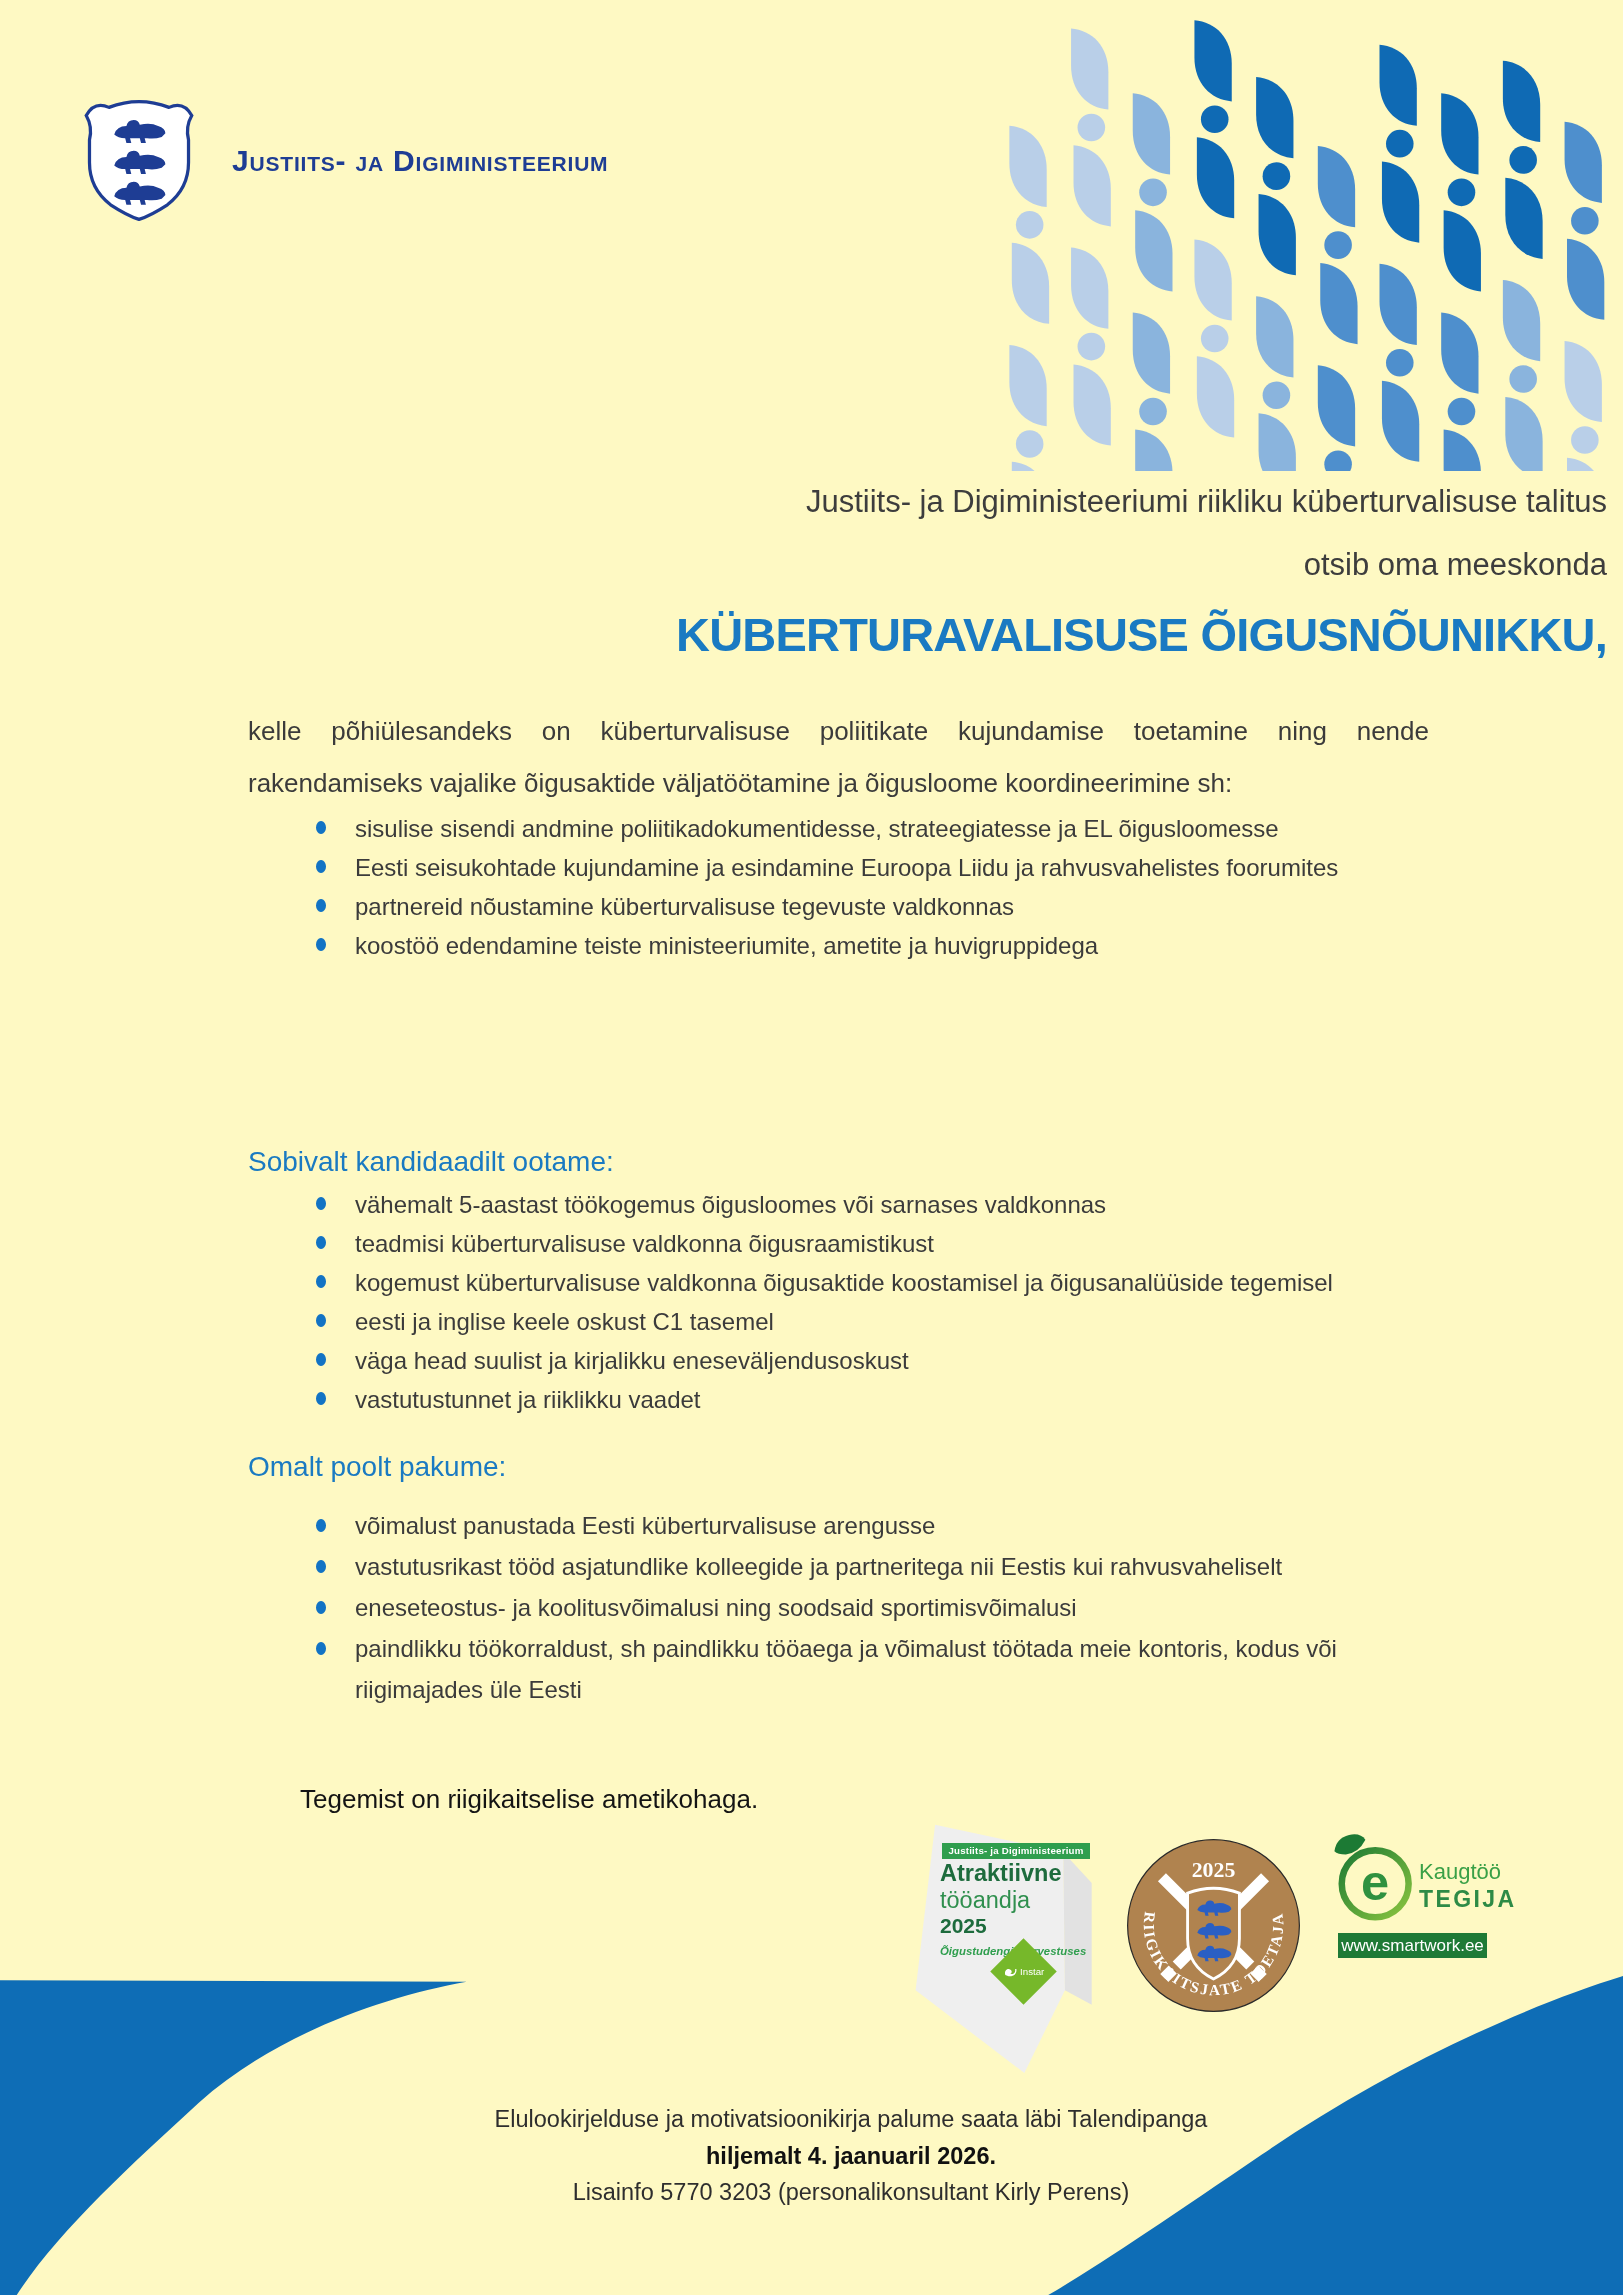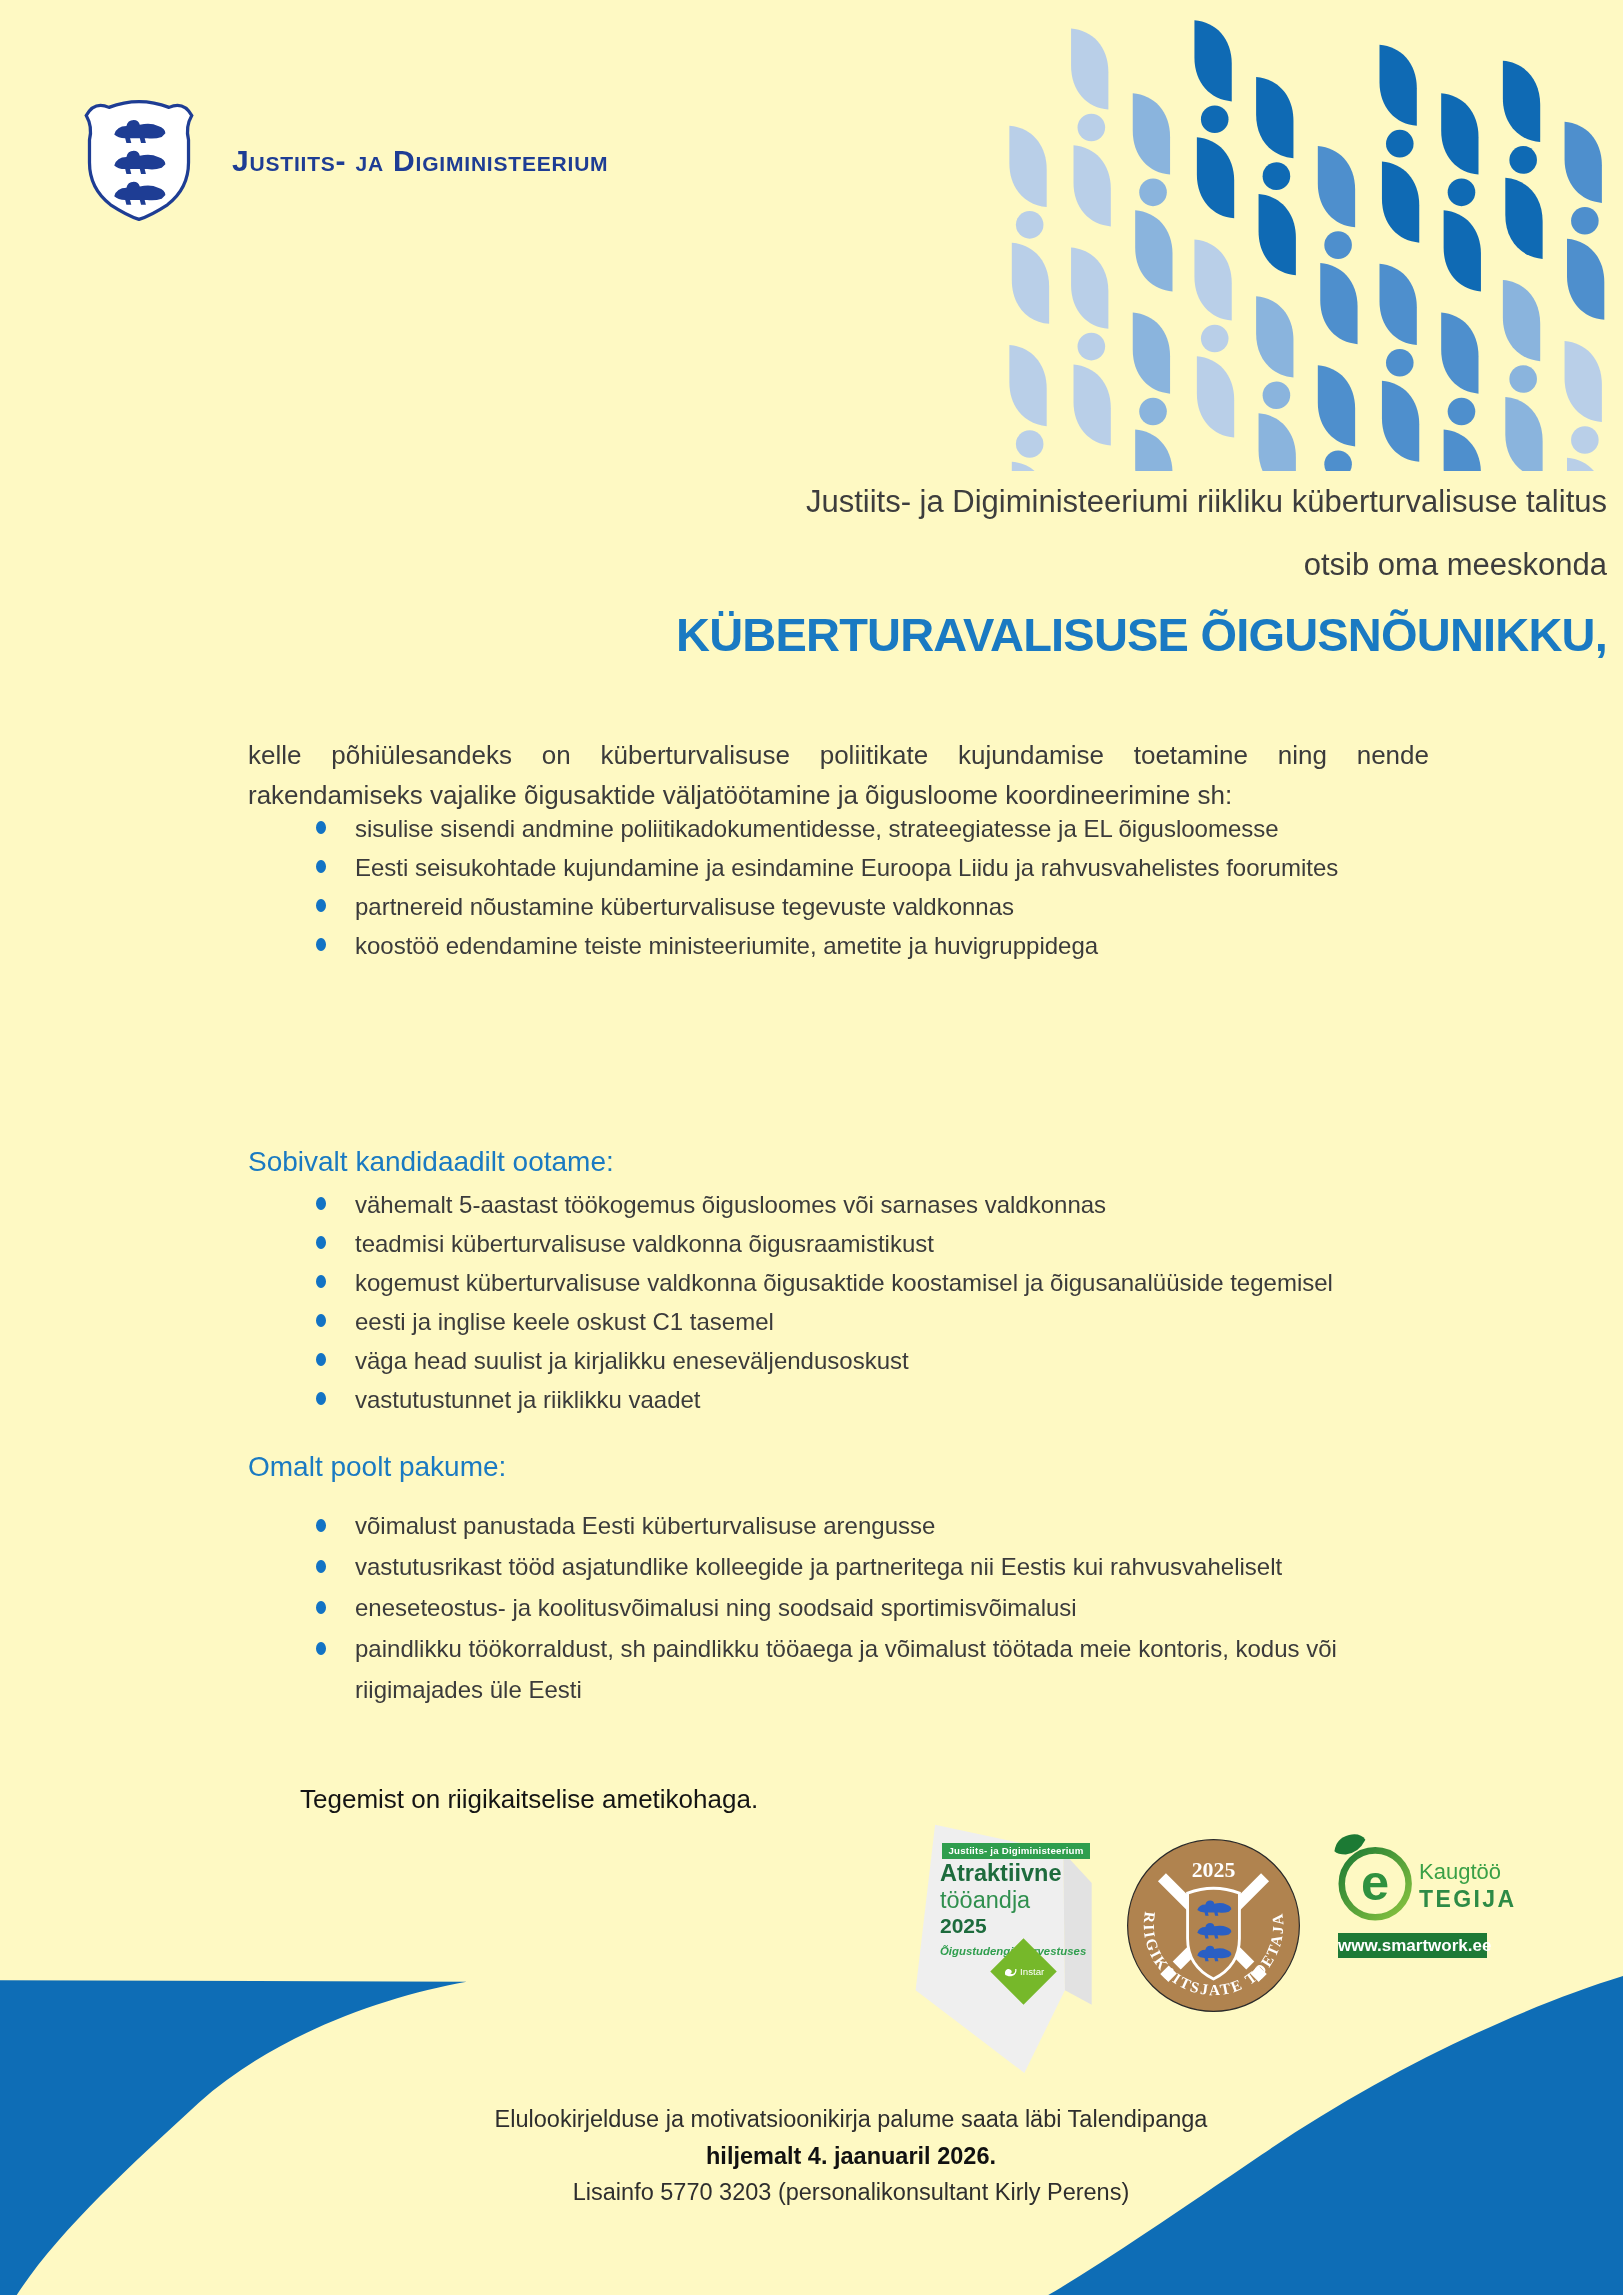--- a/index.html
+++ b/index.html
@@ -8,22 +8,22 @@
   .abs{position:absolute;}
 
   
   .ministry-name{left:232px;top:144px;font-size:30px;font-weight:700;color:#1e3d94;
                  font-variant:small-caps;letter-spacing:0.8px;}
 
   
   .intro-line{left:49px;width:1558px;text-align:right;font-size:31px;color:#3d3d3d;}
   .big-title{left:49px;width:1558px;text-align:right;font-size:47px;font-weight:800;
              color:#1a7ac2;letter-spacing:-0.8px;}
-  .lead{left:248px;top:735px;width:1181px;text-align:justify;font-size:26px;
-        line-height:40px;color:#3b3b3b;}
+  .lead{left:248px;top:705px;width:1181px;text-align:justify;font-size:26px;
+        line-height:52px;color:#3b3b3b;}
 
   
   ul.blist{list-style:none;margin:0;padding:0;left:316px;width:1080px;
            font-size:24px;line-height:39px;color:#3b3b3b;}
   ul.blist li{position:relative;padding-left:39px;}
   ul.blist li::before{content:"";position:absolute;left:0;top:12px;width:9.7px;height:13px;
                       border-radius:50%;background:#1273c4;}
   ul.blist.loose{line-height:41px;margin-top:15px;}
   ul.blist.loose li::before{top:14px;}
   .h-blue{left:248px;font-size:28px;color:#1a7ac2;}
@@ -39,21 +39,21 @@
   .diamond{left:1000px;top:1948px;width:47px;height:47px;background:#76b82a;
            transform:rotate(45deg);}
   .diamond-inner{position:absolute;left:3.2px;top:11.4px;width:41px;height:24px;
                  transform:rotate(-45deg);color:#fff;font-size:9.7px;display:flex;
                  align-items:center;gap:2.4px;}
 
   
   .kt-w1{left:1419px;top:1859px;font-size:22px;color:#3aa047;}
   .kt-w2{left:1419px;top:1886px;font-size:23px;font-weight:600;letter-spacing:2.4px;color:#2e8b46;}
   .kt-bar{left:1338px;top:1933px;width:149px;height:25px;background:#1e7a36;color:#fff;
-          font-size:17px;font-weight:700;text-align:center;line-height:25px;}
+          font-size:17px;font-weight:400;text-align:center;line-height:25px;}
 
   
   .footer-line{left:80px;width:1542px;text-align:center;font-size:23.5px;color:#2e2e2e;}
   .footer-line.bold{font-weight:700;color:#111;}
 </style>
 </head>
 <body>
 
 <div class="page">
 

